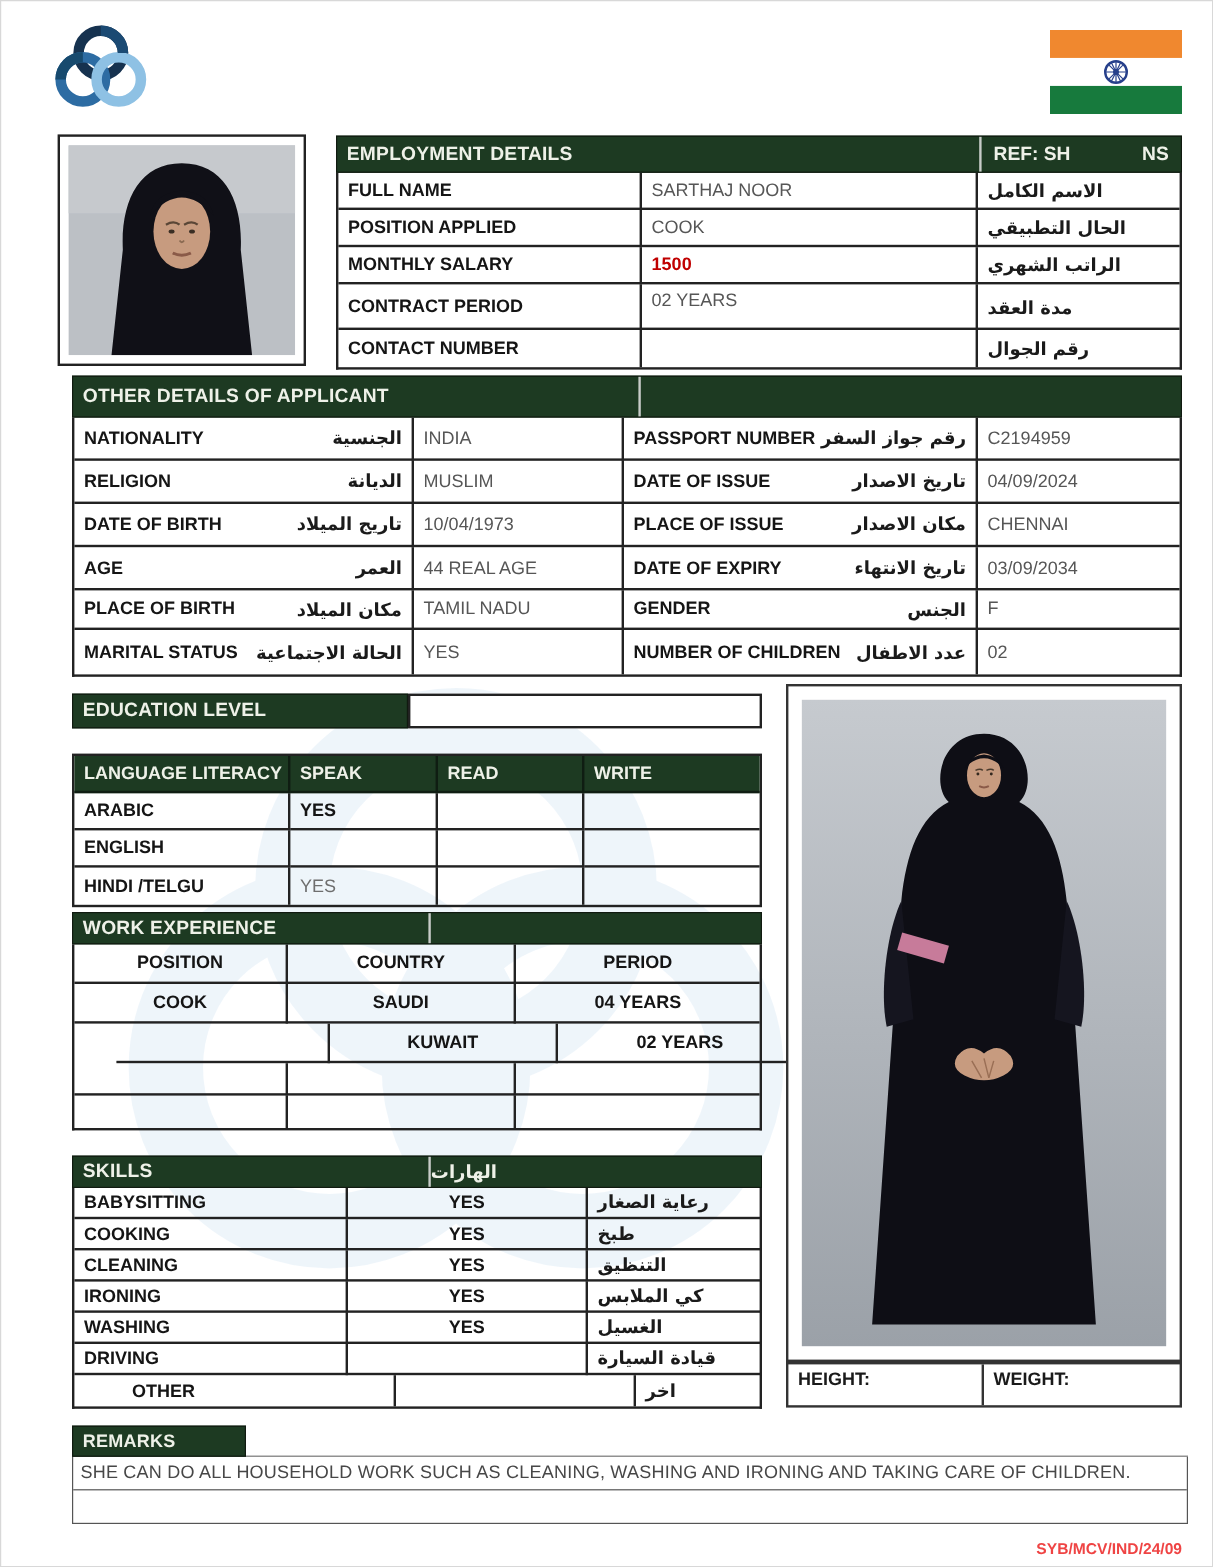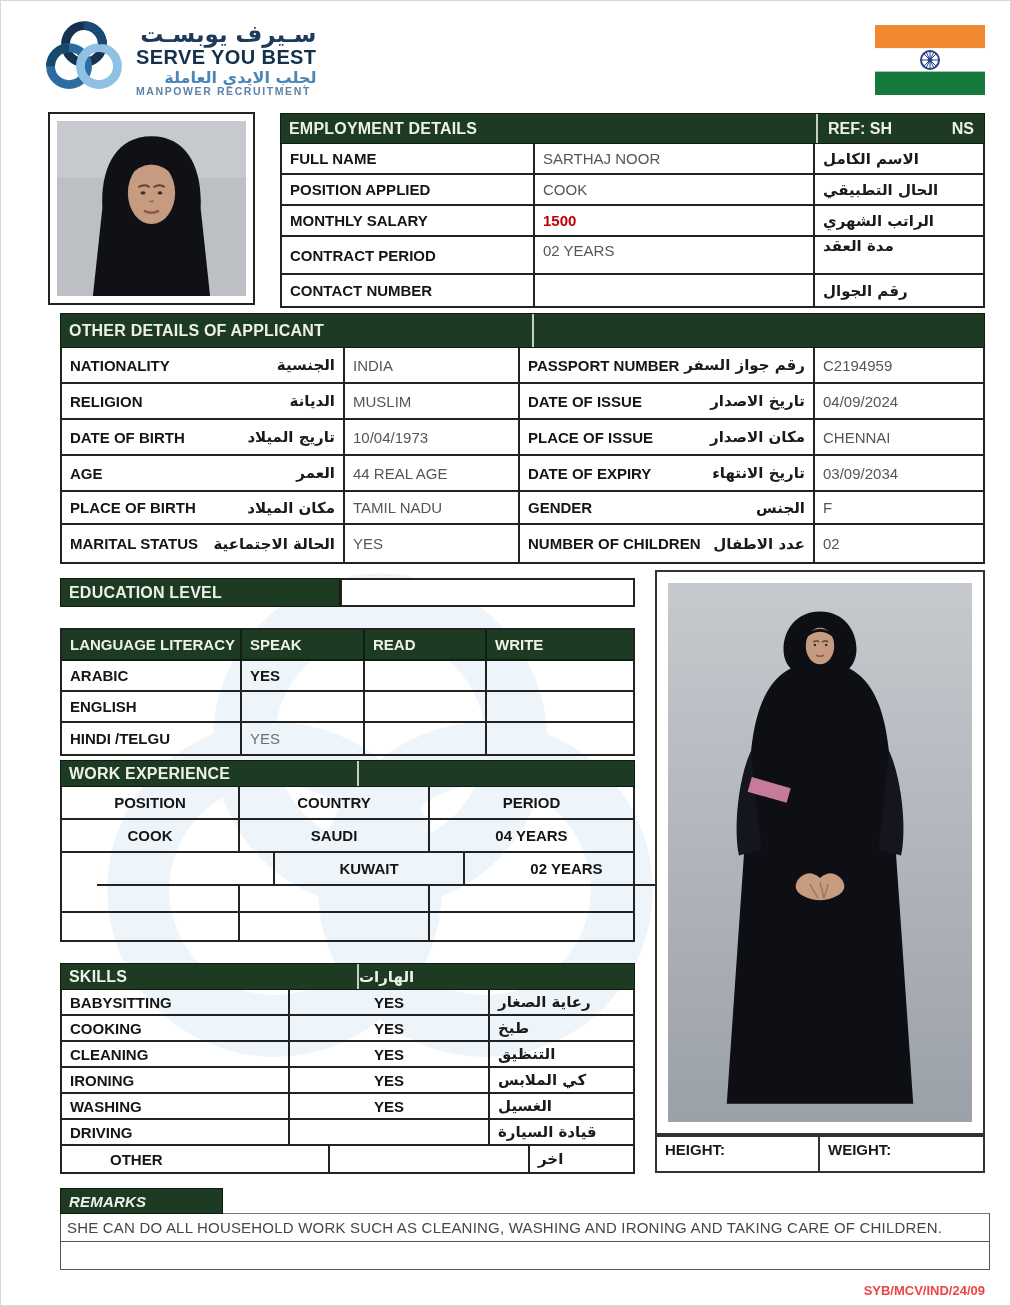--- a/index.html
+++ b/index.html
@@ -53,26 +53,20 @@
   </svg>
 
   <div class="abs logo-wrap" style="left:40px;top:16px;">
     <svg width="88" height="88" viewBox="0 0 100 100">
       <circle cx="50" cy="32" r="21" fill="none" stroke="#16324f" stroke-width="10"></circle>
       <circle cx="33" cy="57" r="21" fill="none" stroke="#2d6ca3" stroke-width="10"></circle>
       <circle cx="67" cy="57" r="21" fill="none" stroke="#8ec1e4" stroke-width="10"></circle>
       <path d="M50 11 A21 21 0 0 1 71 32" fill="none" stroke="#1b4a73" stroke-width="10"></path>
       <path d="M12 57 A21 21 0 0 1 33 36" fill="none" stroke="#174a6e" stroke-width="10"></path>
     </svg>
-    <div class="logo-text">
-      <span class="logo-ar-name">سـيرف يوبسـت</span>
-      <span class="logo-en-name">SERVE YOU BEST</span>
-      <span class="logo-ar-tag">لجلب الايدي العاملة</span>
-      <span class="logo-en-tag">MANPOWER RECRUITMENT</span>
-    </div>
   </div>
 
   <svg class="abs" style="left:875px;top:25px;" width="110" height="70" viewBox="0 0 110 70">
     <rect x="0" y="0" width="110" height="23.3" fill="#f0882f"></rect>
     <rect x="0" y="23.3" width="110" height="23.3" fill="#ffffff"></rect>
     <rect x="0" y="46.6" width="110" height="23.4" fill="#177a3d"></rect>
     <g stroke="#27408b" fill="none">
       <circle cx="55" cy="35" r="9" stroke-width="2"></circle>
       <g stroke-width="1">
         <line x1="55" y1="26" x2="55" y2="44"></line>
@@ -122,21 +116,21 @@
         <div class="cell right ar">الحال التطبيقي</div>
       </div>
       <div class="row" style="grid-template-columns:253px 280px 168px;height:31px;">
         <div class="cell lbl">MONTHLY SALARY</div>
         <div class="cell red">1500</div>
         <div class="cell right ar">الراتب الشهري</div>
       </div>
       <div class="row" style="grid-template-columns:253px 280px 168px;height:38px;">
         <div class="cell lbl">CONTRACT PERIOD</div>
         <div class="cell val" style="align-items:flex-start;padding-top:5px;">02 YEARS</div>
-        <div class="cell right ar" style="align-items:flex-start;padding-top:0;">مدة العقد</div>
+        <div class="cell right ar" style="align-items:flex-start;padding-top:11px;">مدة العقد</div>
       </div>
       <div class="row" style="grid-template-columns:253px 280px 168px;height:31px;">
         <div class="cell lbl">CONTACT NUMBER</div>
         <div class="cell val"></div>
         <div class="cell right ar">رقم الجوال</div>
       </div>
     </div>
   </div>
 
   <div class="abs" style="left:60px;top:313px;width:925px;">
@@ -360,21 +354,21 @@
 
   <div class="abs tbl" style="left:655px;top:1135px;width:330px;height:38px;border-color:#333;">
     <div class="row" style="grid-template-columns:163px 163px;height:34px;">
       <div class="cell hw-cell" style="border-color:#333;">HEIGHT:</div>
       <div class="cell hw-cell" style="border-color:#333;">WEIGHT:</div>
     </div>
   </div>
 
   <div class="abs" style="left:60px;top:1188px;width:930px;">
     <div style="display:flex;">
-      <div class="bar green" style="width:163px;height:26px;font-style:italic;">
+      <div class="bar green" style="width:145px;height:26px;">
         <span class="t" style="font-size:15px;">REMARKS</span>
       </div>
       <div style="flex:1;border-bottom:1.5px solid #777;"></div>
     </div>
     <div class="tbl" style="border:1.5px solid #555;border-top:none;">
       <div class="row" style="grid-template-columns:1fr;height:28px;">
         <div class="cell remark-text" style="border-right:none;border-bottom:1.5px solid #555;padding-left:6px;">SHE CAN DO ALL HOUSEHOLD WORK SUCH AS CLEANING, WASHING AND IRONING AND TAKING CARE OF CHILDREN.</div>
       </div>
       <div class="row" style="grid-template-columns:1fr;height:27px;">
         <div class="cell" style="border-right:none;"></div>

